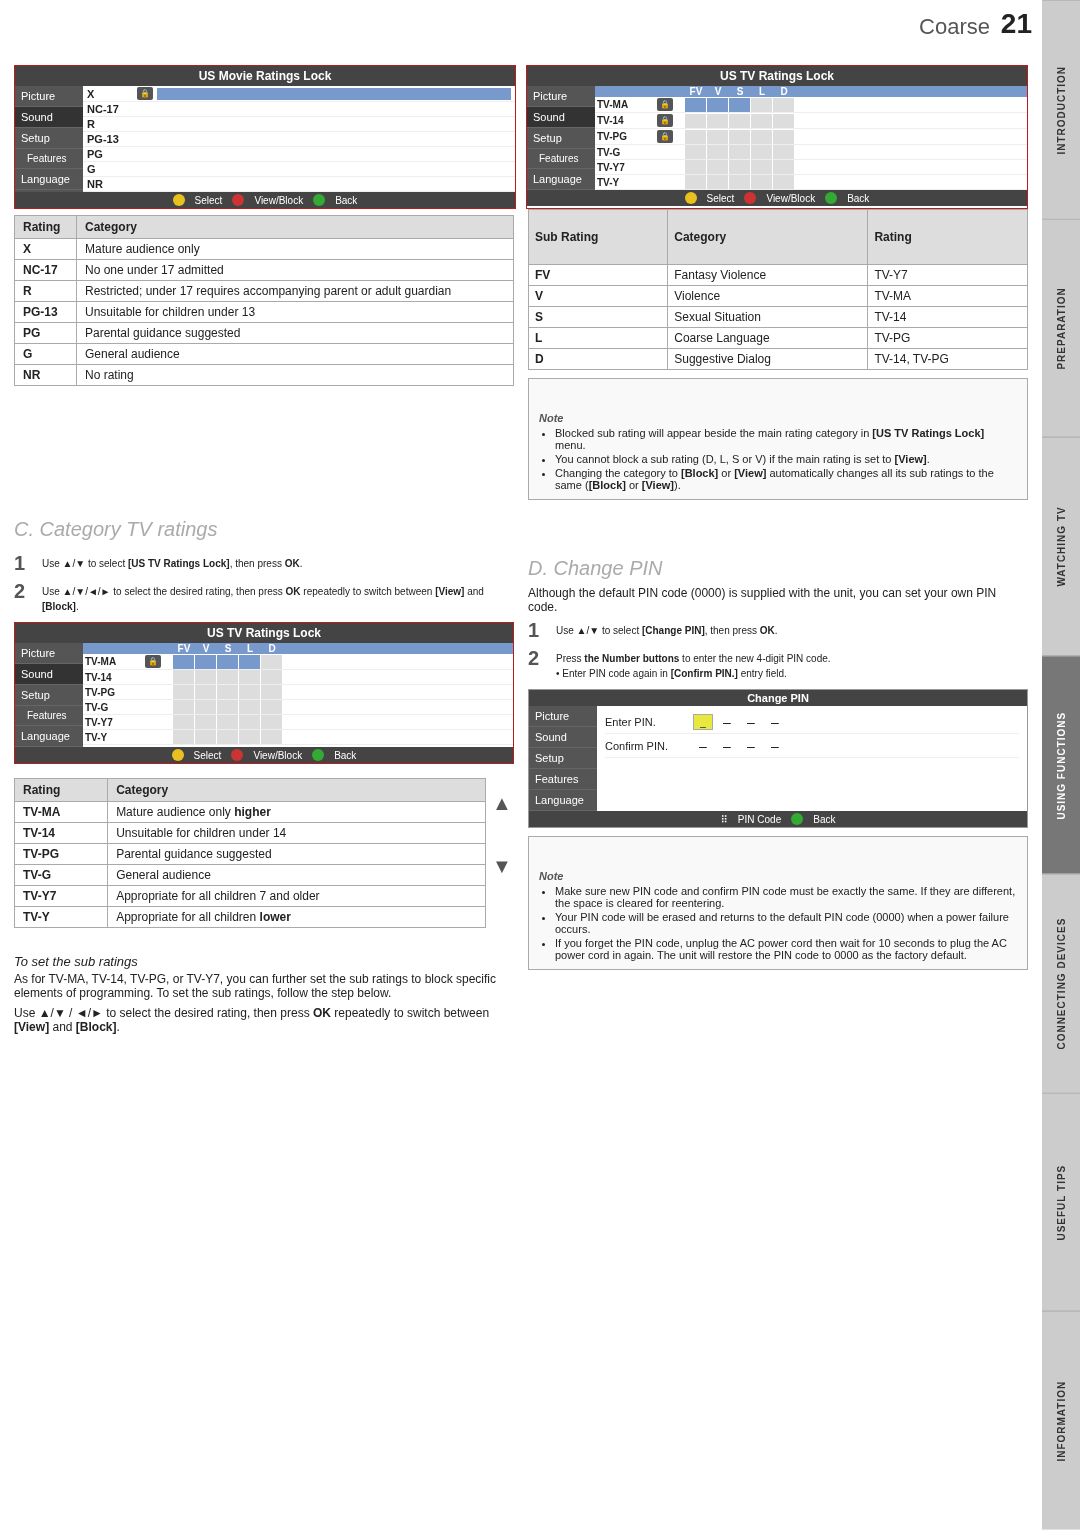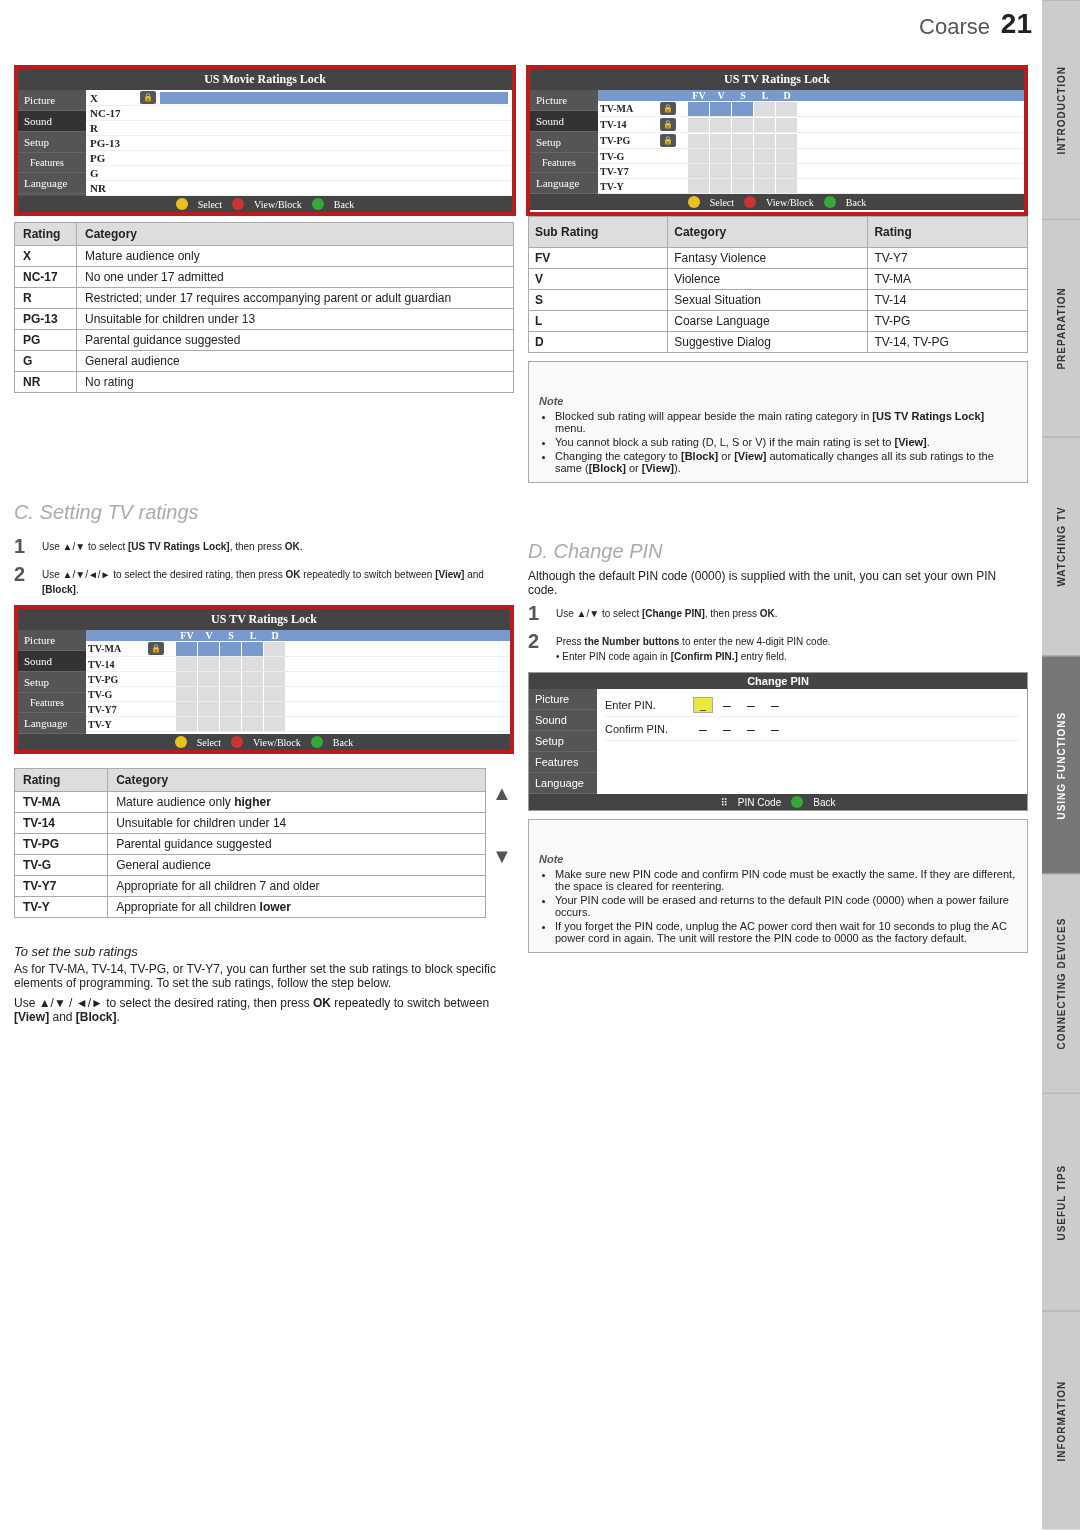--- a/index.html
+++ b/index.html
@@ -69,22 +69,21 @@
 
     
     .top-panels {
       display: flex;
       gap: 10px;
       margin-top: 55px;
     }
 
     .panel {
       flex: 1;
-      border: 4px solid #b91c1c;
-      font-family: Liberation Serif, serif;
+      border: 1px solid #b91c1c;
     }
     .panel-header {
       background: #444;
       color: #fff;
       text-align: center;
       font-size: 12px;
       padding: 3px 0;
       font-weight: bold;
     }
     .panel-body {
@@ -327,21 +326,21 @@
 
     
     .sub-table {
       width: 100%;
       border-collapse: collapse;
       font-size: 12px;
     }
     .sub-table th {
       background: #ddd;
       border: 1px solid #aaa;
-      padding: 8px 6px;
+      padding: 20px 6px;
       text-align: left;
       font-weight: bold;
     }
     .sub-table td {
       border: 1px solid #aaa;
       padding: 3px 6px;
       vertical-align: top;
     }
     .sub-table td:first-child {
       font-weight: bold;
@@ -682,21 +681,21 @@
         <ul>
           <li>Blocked sub rating will appear beside the main rating category in <strong>[US TV Ratings Lock]</strong> menu.</li>
           <li>You cannot block a sub rating (D, L, S or V) if the main rating is set to <strong>[View]</strong>.</li>
           <li>Changing the category to <strong>[Block]</strong> or <strong>[View]</strong> automatically changes all its sub ratings to the same (<strong>[Block]</strong> or <strong>[View]</strong>).</li>
         </ul>
       </div>
     </div>
   </div>
 
   <div class="section-heading">
-    <span style="color:#aaa; font-style:italic;">C. Setting TV ratings</span>
+    <span style="color:#aaa; font-style:italic;">C. Category TV ratings</span>
   </div>
 
   <div class="two-col">
 
     <div class="col-left">
 
       <div class="step">
         <span class="step-num">1</span>
         <span class="step-text">
           Use ▲/▼ to select <strong>[US TV Ratings Lock]</strong>, then press <strong>OK</strong>.

